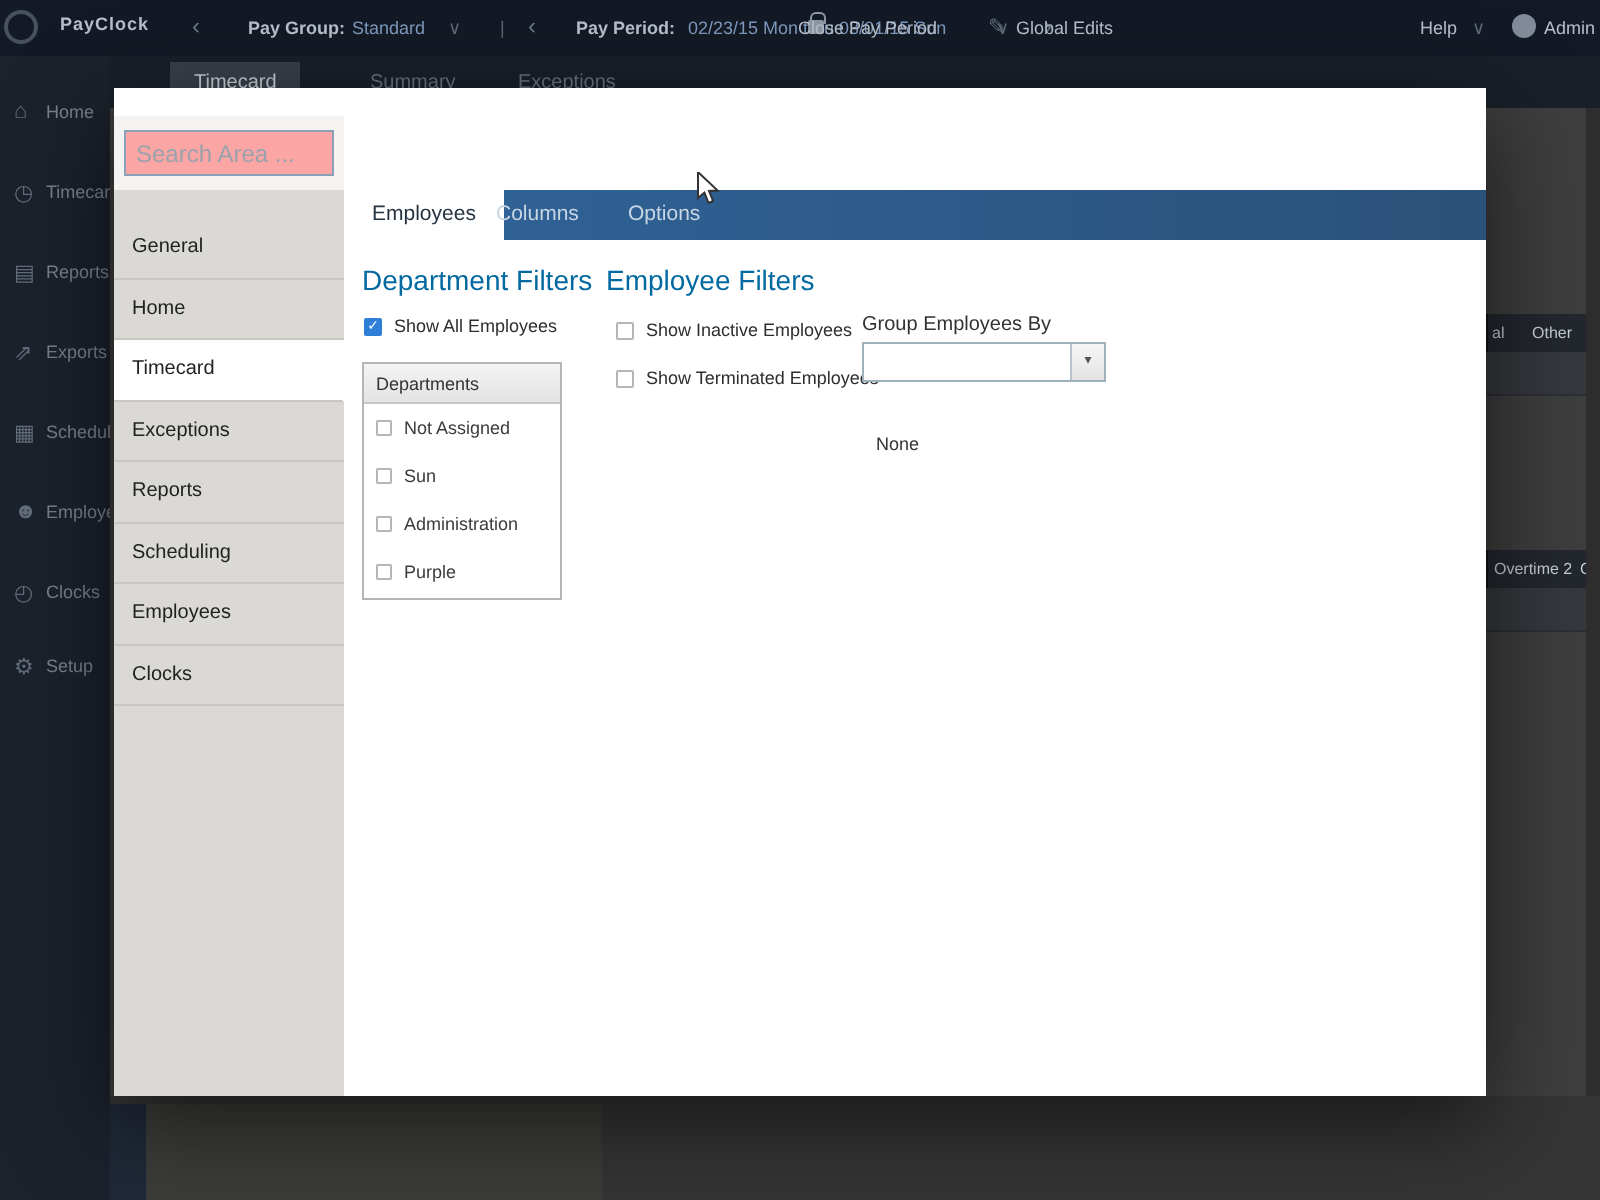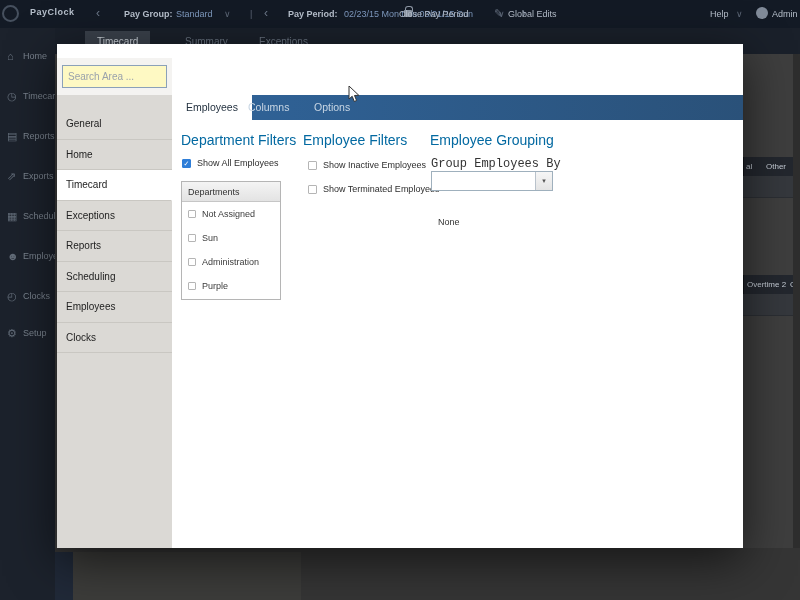--- a/index.html
+++ b/index.html
@@ -35,21 +35,21 @@
   .bg-rightgutter { position:absolute; left:793px; top:54px; width:7px; height:546px; background:#2e2e2e; z-index:1; }
   .bg-bottom { position:absolute; left:55px; top:548px; width:745px; height:52px; background:#353535; z-index:1; }
   .bg-bottom .blk1 { position:absolute; left:0; top:4px; width:18px; height:48px; background:#202938; }
   .bg-bottom .blk2 { position:absolute; left:18px; top:4px; width:228px; height:48px; background:#3c3c3a; }
 
   
   .modal { position:absolute; left:57px; top:44px; width:686px; height:504px; z-index:10; box-shadow:0 12px 45px rgba(0,0,0,.6); background:#fff; }
   .m-title { position:absolute; left:0; top:0; width:686px; height:14px; background:linear-gradient(90deg,#2e6cab,#25507d); color:#f2f6fa; font-size:8px; text-align:center; line-height:14px; }
   .m-left { position:absolute; left:0; top:14px; width:115px; height:490px; background:#dbd9d5; }
   .m-search-wrap { position:absolute; left:0; top:0; width:115px; height:37px; background:#f4f3f1; }
-  .m-search { position:absolute; left:5px; top:7px; width:105px; height:23px; border:1px solid #8ba1b9; font-size:10px; color:#55606c; padding:0 5px; background:#fef9c3; font-family:"Liberation Sans",sans-serif; }
+  .m-search { position:absolute; left:5px; top:7px; width:105px; height:23px; border:1px solid #8ba1b9; font-size:12px; color:#55606c; padding:0 5px; background:#fca5a5; font-family:"Liberation Sans",sans-serif; }
   .m-search::placeholder { color:#9aa2ac; }
   .m-nav { position:absolute; left:0; top:51px; width:115px; }
   .m-nav-item { height:30.5px; border-bottom:1px solid #c9c7c2; font-size:10px; color:#222; padding:9px 0 0 9px; background:#dbd9d5; }
   .m-nav-item.active { background:#ffffff; border-right:1px solid #fff; }
   .m-toolbar { position:absolute; left:115px; top:14px; width:571px; height:37px; background:linear-gradient(180deg,#24476f,#1c3b5e); }
   .m-tbtn { position:absolute; top:9px; height:20px; display:flex; align-items:center; color:#dfe7f0; font-size:9px; }
   .floppy { width:11px; height:11px; background:#c9d4e1; border-radius:1px; position:relative; margin-right:5px; }
   .floppy:before { content:""; position:absolute; left:2px; top:0; width:7px; height:4px; background:#1c3b5e; }
   .floppy:after { content:""; position:absolute; left:2px; bottom:1px; width:7px; height:4px; background:#1c3b5e; }
   .undo-ic { font-size:13px; color:#a9bcd2; margin-right:4px; line-height:11px; }
@@ -65,21 +65,21 @@
   .cb { width:9px; height:9px; border:1px solid #b5b5b5; background:#fff; border-radius:1px; flex:none; margin-right:6px; font-size:7px; line-height:8px; text-align:center; color:#fff; }
   .cb.checked { background:#2f7ed8; border-color:#2f7ed8; }
   .cb-lb { font-size:9px; color:#2e2e2e; }
 
   .dept-panel { position:absolute; left:9px; top:61px; width:100px; height:119px; border:1px solid #b5b5b5; background:#fff; }
   .dept-head { height:20px; background:linear-gradient(180deg,#f4f4f4,#e3e3e3); border-bottom:1px solid #c6c6c6; font-size:9px; color:#333; padding:5px 0 0 6px; }
   .dept-item { height:24px; display:flex; align-items:center; padding-left:6px; }
   .dept-item .cb { width:8px; height:8px; }
   .dept-item .cb-lb { color:#3c3c3c; }
 
-  .grp-label { position:absolute; font-size:12px; color:#333;font-family:Liberation Mono, monospace; }
+  .grp-label { position:absolute; font-size:10px; color:#333; }
   .grp-select { position:absolute; width:122px; height:20px; border:1px solid #9fb0bd; background:#fff; }
   .grp-select .val { position:absolute; left:6px; top:5px; font-size:9px; color:#333;margin-top:40px; }
   .grp-select .btn { position:absolute; right:0; top:0; width:17px; height:18px; background:linear-gradient(180deg,#f6f6f6,#e4e4e4); border-left:1px solid #b9c2cb; font-size:7px; color:#555; text-align:center; line-height:18px; }
 
   
   .cursor { position:absolute; left:348px; top:86px; z-index:50; }
 </style>
 </head>
 <body>
 
@@ -221,21 +221,20 @@
       <div class="h-section" style="left:131px; top:12px;">Employee Filters</div>
       <div class="cb-row" style="left:136px; top:40px;">
         <span class="cb"></span>
         <span class="cb-lb">Show Inactive Employees</span>
       </div>
       <div class="cb-row" style="left:136px; top:64px;">
         <span class="cb"></span>
         <span class="cb-lb">Show Terminated Employees</span>
       </div>
 
-      <div class="h-section" style="left:258px; top:12px;">Employee Grouping</div>
       <div class="grp-label" style="left:259px; top:37px;">Group Employees By</div>
       <div class="grp-select" style="left:259px; top:51px;">
         <span class="val">None</span>
         <span class="btn">▾</span>
       </div>
 
     </div>
   </div>
 
   <svg class="cursor" width="12" height="17" viewBox="0 0 12 17">

